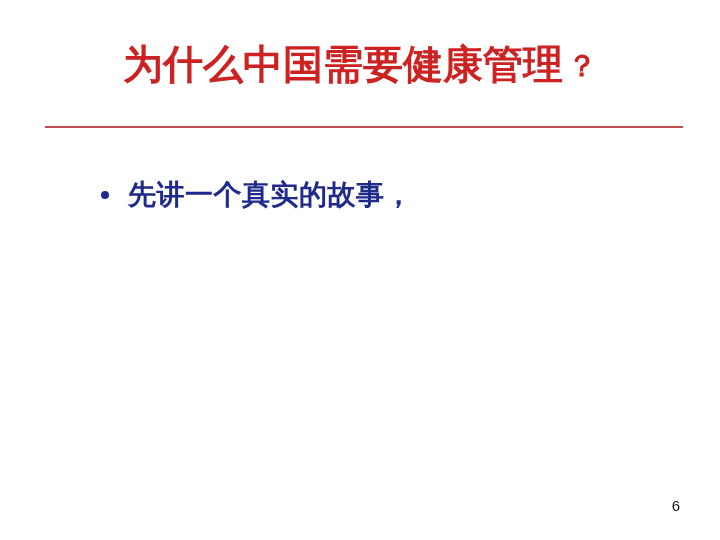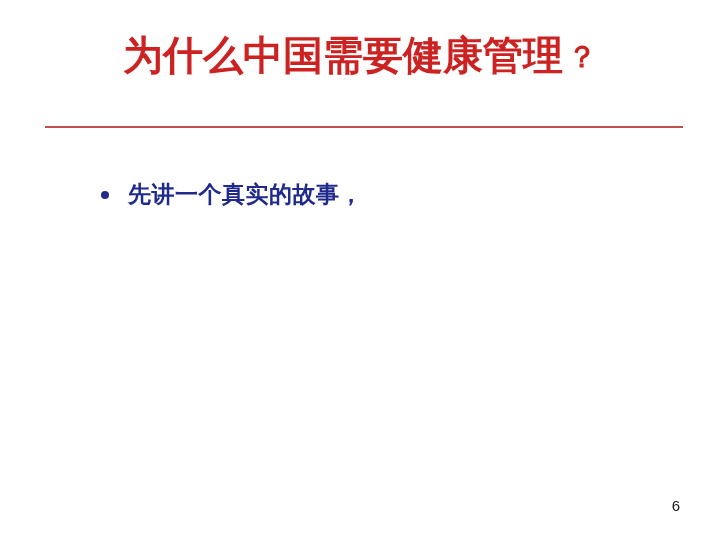--- a/index.html
+++ b/index.html
@@ -16,21 +16,21 @@
     width: 720px;
     height: 540px;
     background: #ffffff;
     overflow: hidden;
   }
 
   
   .slide-title {
     position: absolute;
     left: 0;
-    top: 31px;
+    top: 40px;
     width: 720px;
     text-align: center;
     color: #CC2222;
     font-family: "Liberation Serif", "DejaVu Serif", serif;
     font-weight: bold;
     font-size: 40px;
     line-height: 50px;
     letter-spacing: 0px;
     white-space: nowrap;
   }
@@ -58,21 +58,21 @@
     width: 570px;
     margin: 0;
     padding: 0;
     list-style: none;
   }
   .bullet-item {
     position: relative;
     color: #1F2A8C;
     font-family: "Liberation Serif", "DejaVu Serif", serif;
     font-weight: bold;
-    font-size: 23px;
+    font-size: 28px;
     line-height: 41px;
     padding-left: 35px;
     margin: 0 0 2px 0;
     text-align: left;
     letter-spacing: 0.5px;
   }
   .bullet-marker {
     position: absolute;
     left: 8px;
     top: 17px;

